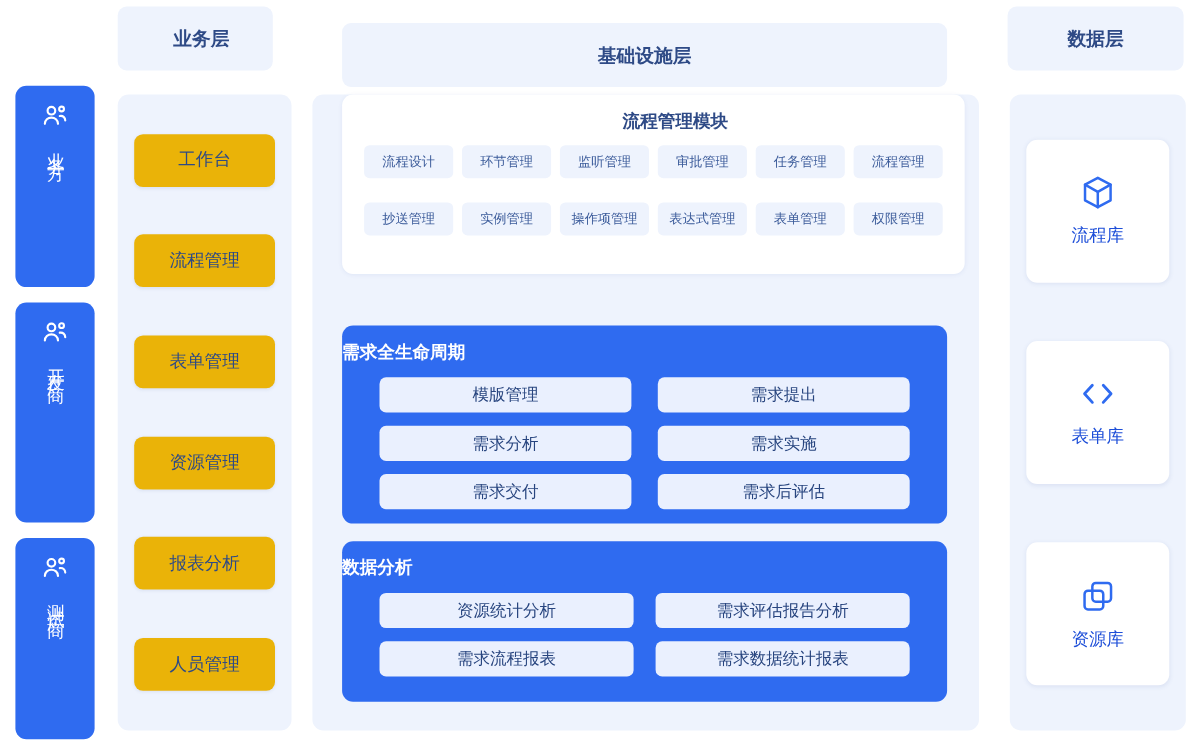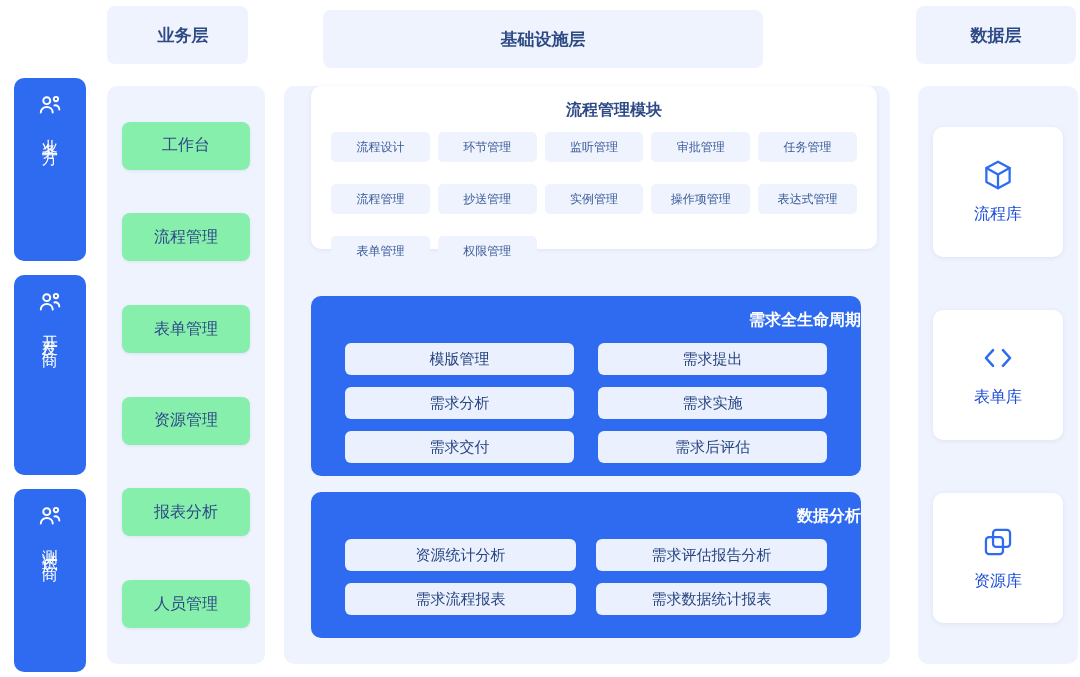--- a/index.html
+++ b/index.html
@@ -65,21 +65,21 @@
     background: #eef3fd;
     border-radius: 8px;
     display: flex;
     align-items: center;
     justify-content: center;
     color: #2e4a86;
     font-size: 17px;
     font-weight: 600;
   }
   #hdr-business { left: 107px; top: 6px; width: 130px; height: 58px; padding-left: 11px; }
-  #hdr-infra    { left: 311px; top: 10px; width: 440px; height: 58px; margin-left: 12px; }
+  #hdr-infra    { left: 311px; top: 21px; width: 550px; height: 58px; }
   #hdr-data     { left: 916px; top: 6px; width: 160px; height: 58px; }
 
   
   .business-col {
     position: absolute;
     left: 107px;
     top: 86px;
     width: 158px;
     height: 578px;
     background: #eef3fd;
@@ -94,21 +94,21 @@
     display: flex;
     flex-direction: column;
     align-items: center;
     justify-content: space-around;
     padding: 14px 0;
     box-sizing: border-box;
   }
   .biz-item {
     width: 128px;
     height: 48px;
-    background: #86efac;
+    background: #eab308;
     border-radius: 8px;
     display: flex;
     align-items: center;
     justify-content: center;
     font-size: 16px;
     color: #2e4a86;
     box-shadow: 0 1px 3px rgba(60,90,160,0.10);
   }
 
   
@@ -143,21 +143,21 @@
     font-weight: 600;
     color: #2e4a86;
     padding-left: 20px;
   }
   .proc-grid {
     position: absolute;
     left: 20px;
     top: 46px;
     width: 526px;
     display: grid;
-    grid-template-columns: repeat(5, 1fr);
+    grid-template-columns: repeat(6, 1fr);
     grid-gap: 22px 8px;
   }
   .proc-chip {
     height: 30px;
     background: #eef3fd;
     border-radius: 5px;
     display: flex;
     align-items: center;
     justify-content: center;
     font-size: 12px;
@@ -168,21 +168,21 @@
   
   .blue-panel {
     position: absolute;
     background: #2f6bf0;
     border-radius: 10px;
   }
   #panel-lifecycle { left: 311px; top: 296px; width: 550px; height: 180px; }
   #panel-analysis  { left: 311px; top: 492px; width: 550px; height: 146px; }
   .panel-title {
     width: 100%;
-    text-align: right;
+    text-align: left;
     color: #ffffff;
     font-size: 16px;
     font-weight: 600;
     margin-top: 14px;
   }
   .panel-grid {
     margin: 12px auto 12px auto;
     display: grid;
     grid-template-columns: 1fr 1fr;
     grid-gap: 12px 24px;

